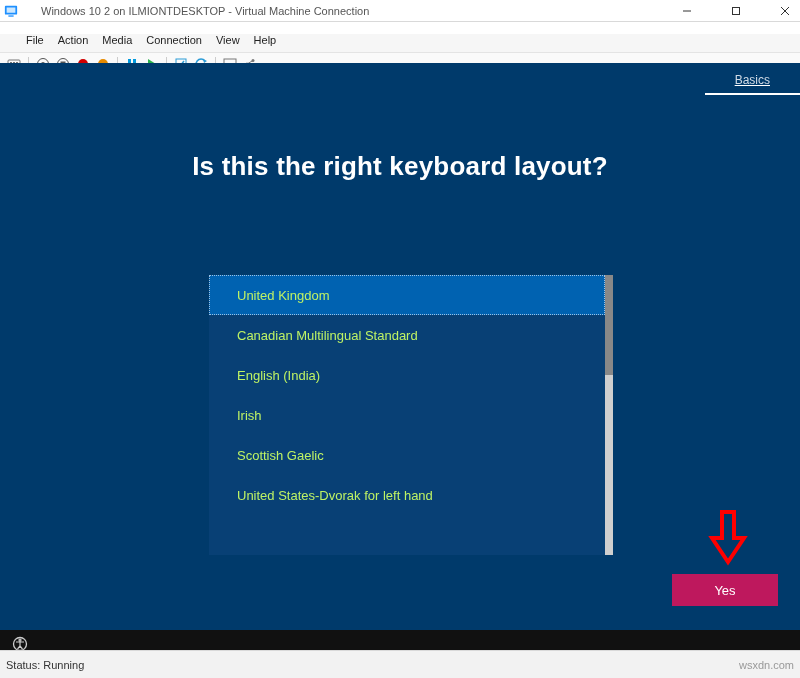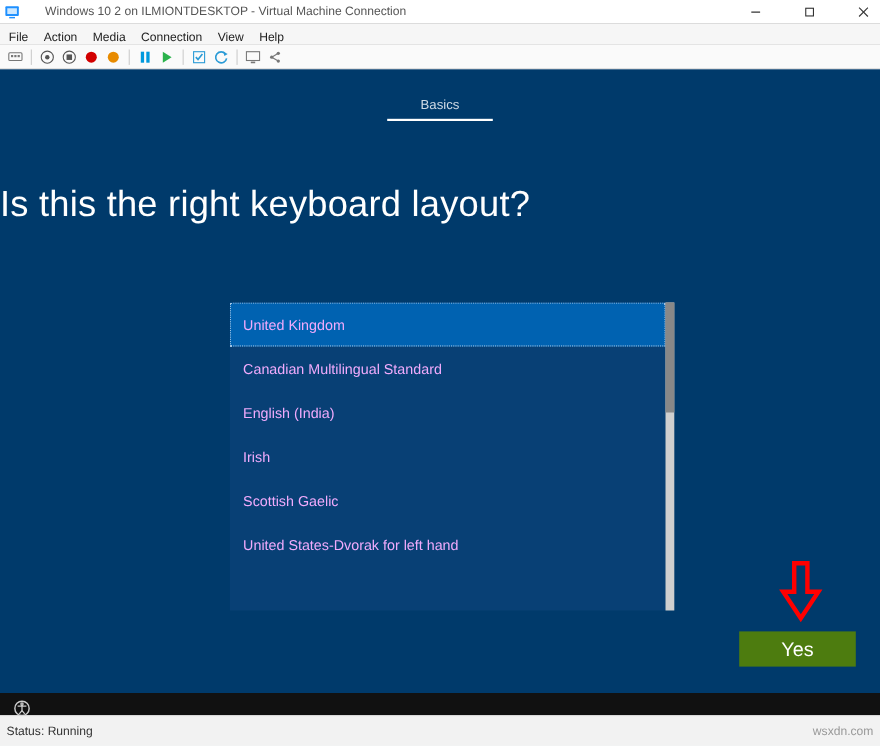--- a/index.html
+++ b/index.html
@@ -9,23 +9,24 @@
   .title-bar {
     height: 22px; display: flex; align-items: center; padding: 0 0 0 4px;
     font-size: 11px; color: #555; border-bottom: 1px solid #d9d9d9; gap: 19px;
   }
   .title-bar .icon { width: 14px; height: 14px; margin-right: 4px; }
   .title-bar .spacer { flex: 1; }
   .win-btn { width: 30px; height: 22px; display: flex; align-items: center; justify-content: center; color: #333; }
   .win-btn svg { width: 10px; height: 10px; }
 
   .menu-bar {
-    height: 19px; display: flex; align-items: flex-end; gap: 14px;
-    padding: 0 8px; font-size: 11px; color: #222; background: #f6f6f6;
+    height: 19px; display: flex; align-items: flex-start; gap: 14px;
+    padding: 0 26px; font-size: 11px; color: #222; background: #f6f6f6;
     border-bottom: 1px solid #e4e4e4;
+    margin-top: 12px;
   }
   .menu-item { cursor: default; }
 
   .tool-bar {
     height: 22px; display: flex; align-items: center; gap: 4px;
     padding: 0 6px; background: #fafafa; border-bottom: 1px solid #d9d9d9;
   }
   .tool-bar .sep { width: 1px; height: 14px; background: #ccc; margin: 0 2px; }
   .tbtn { width: 16px; height: 16px; display:flex;align-items:center;justify-content:center; }
   .tbtn svg, .tbtn span { display:block; }
@@ -37,56 +38,56 @@
     justify-content: space-between;
   }
 
   
   .guest {
     position: absolute; left: 0; right: 0; top: 63px; bottom: 20px;
     background: #003a6b;
     color: #fff; overflow: hidden;
   }
   .oobe-tabs {
-    display:flex; justify-content:center; padding-top:23px;
+    display:flex; justify-content:flex-end; padding-top:8px;text-decoration:underline;
   }
   .oobe-tab {
     font-size: 12px; padding: 2px 30px 6px; color: #d0dbe6;
     border-bottom: 2px solid #fff;
   }
   .headline {
-    text-align:left; font-weight: 400; font-size: 33px; color:#fff;
+    text-align:center; font-weight: 700; font-size: 26px; color:#fff;
     margin-top: 56px; letter-spacing: 0.2px;
   }
   .list-wrap {
     position: absolute; left: 209px; top: 212px; width: 404px; height: 280px;
     display:flex;
   }
   .list {
     flex:1; overflow:hidden; background: #084075;
   }
   .list-item {
-    height: 40px; display:flex; align-items:center; padding: 0 12px;
-    font-size: 13px; color:#f0abfc;
+    height: 40px; display:flex; align-items:center; padding: 0 28px;
+    font-size: 13px; color:#bef264;
   }
   .list-item.selected {
     background: #0062b1; outline: 1px dotted #9cc2e4; outline-offset: -1px;
   }
   .scrollbar {
     width: 8px; background: #cfcfcf; position: relative;
   }
   .scrollbar .thumb {
     position:absolute; left:0; right:0; top:0; height: 100px; background:#888;
   }
 
   .yes-btn {
     position:absolute; right:22px; bottom:52px;
-    width:106px; height:32px; background:#4d7c0f; color:#fff;
+    width:106px; height:32px; background:#be185d; color:#fff;
     display:flex; align-items:center; justify-content:center;
-    font-size:18px;
+    font-size:13px;
   }
 
   .dark-strip {
     position:absolute; left:0; right:0; bottom:0; height:28px; background:#111;
     display:flex; align-items:center; padding:0 12px;
   }
   .a11y-icon { width:16px; height:16px; color:#ccc; }
 
   
   .arrow {

